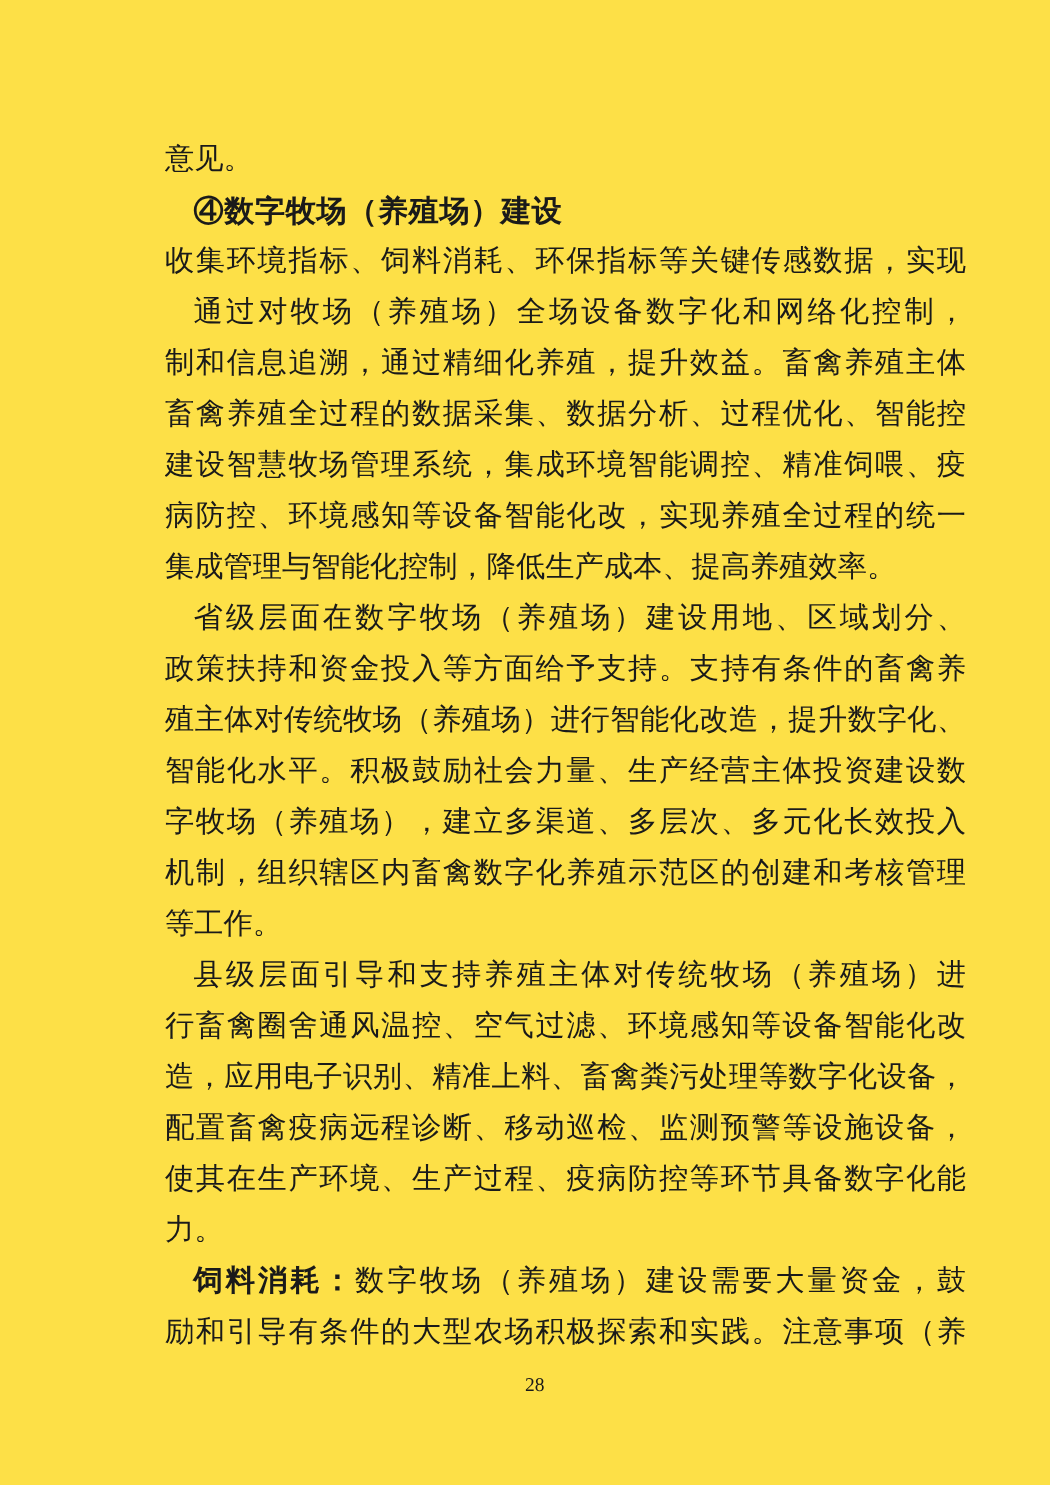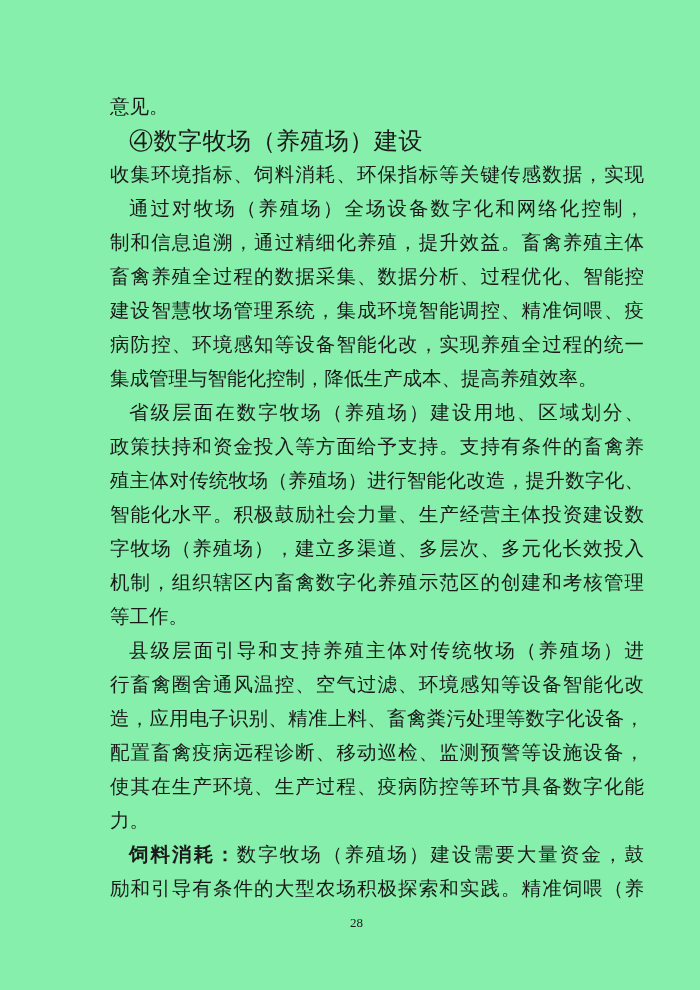--- a/index.html
+++ b/index.html
@@ -4,21 +4,21 @@
 <style>
   html, body {
     margin: 0;
     padding: 0;
     background: #ffffff;
   }
   .page {
     position: relative;
     width: 700px;
     height: 990px;
-    background: #86efac;
+    background: #fde047;
     overflow: hidden;
     font-family: "Liberation Serif", "DejaVu Serif", serif;
     color: #1a1a1a;
   }
   .content {
     position: absolute;
     left: 110px;
     top: 90px;
     width: 534px;
   }
@@ -32,22 +32,22 @@
   }
   .line.fill {
     text-align: justify;
     text-align-last: justify;
     text-justify: inter-character;
   }
   .line.indent {
     text-indent: 19px;
   }
   .line.heading {
-    font-weight: 400;
-    font-size: 24px;
+    font-weight: 700;
+    font-size: 20px;
     letter-spacing: 0.5px;
   }
   .bold {
     font-weight: 700;
   }
   .footer {
     position: absolute;
     left: 13px;
     right: 0;
     top: 915px;
@@ -77,16 +77,16 @@
       <div class="line fill">字牧场（养殖场），建立多渠道、多层次、多元化长效投入</div>
       <div class="line fill">机制，组织辖区内畜禽数字化养殖示范区的创建和考核管理</div>
       <div class="line">等工作。</div>
       <div class="line fill indent">县级层面引导和支持养殖主体对传统牧场（养殖场）进</div>
       <div class="line fill">行畜禽圈舍通风温控、空气过滤、环境感知等设备智能化改</div>
       <div class="line fill">造，应用电子识别、精准上料、畜禽粪污处理等数字化设备，</div>
       <div class="line fill">配置畜禽疫病远程诊断、移动巡检、监测预警等设施设备，</div>
       <div class="line fill">使其在生产环境、生产过程、疫病防控等环节具备数字化能</div>
       <div class="line">力。</div>
       <div class="line fill indent"><span class="bold">饲料消耗：</span>数字牧场（养殖场）建设需要大量资金，鼓</div>
-      <div class="line fill">励和引导有条件的大型农场积极探索和实践。精准饲喂（养</div>
+      <div class="line fill">励和引导有条件的大型农场积极探索和实践。注意事项（养</div>
     </div>
   <div class="footer">28</div>
 </div>
 
 </body></html>

